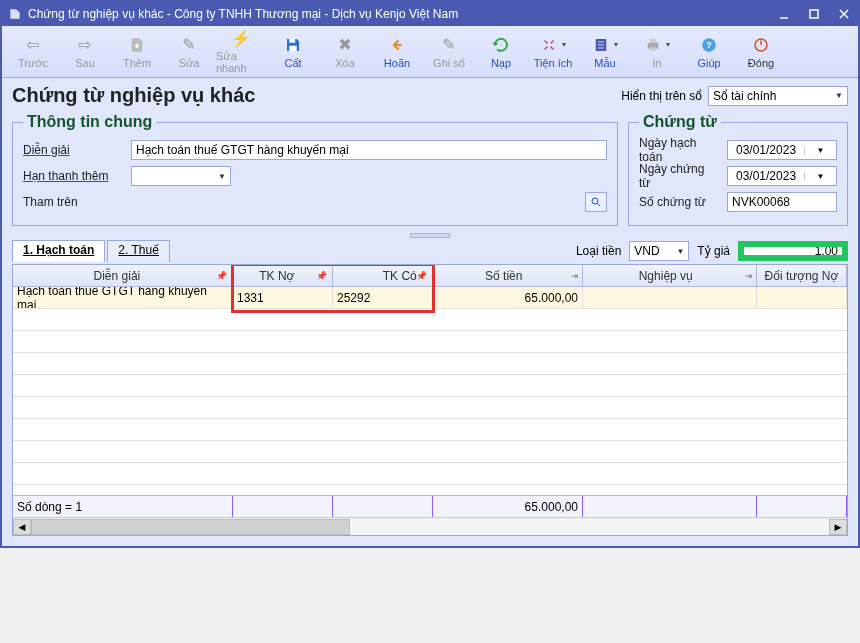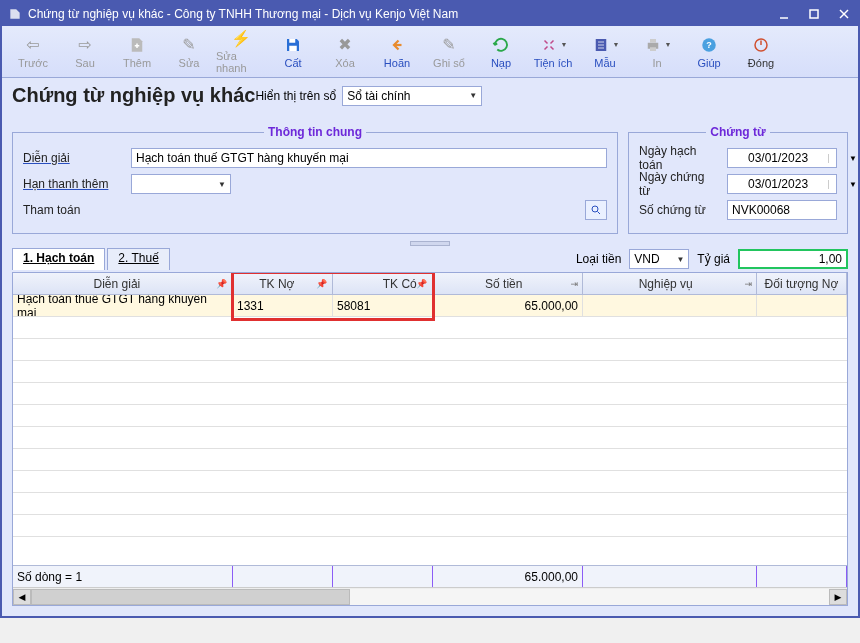--- a/index.html
+++ b/index.html
@@ -1,63 +1,63 @@
 <!DOCTYPE html>
 <html><head>
 <meta charset="utf-8">
 <style>
 * { box-sizing: border-box; margin: 0; padding: 0; font-family: "Segoe UI", Tahoma, sans-serif; font-size: 12px; }
 body { background: #f0f0f0; }
-.window { width: 860px; height: 618px; border: 2px solid #4a5ab0; background: #fff; display: flex; flex-direction: column; position: relative; }
+.window { width: 860px; height: 548px; border: 2px solid #4a5ab0; background: #fff; display: flex; flex-direction: column; position: relative; }
 .titlebar { background: #4a5ab0; color: #fff; height: 24px; display: flex; align-items: center; padding: 0 6px; justify-content: space-between; }
 .titlebar .title { display: flex; align-items: center; gap: 6px; }
 .title-icon { width: 14px; height: 14px; fill: #fff; }
 .win-controls { display: flex; gap: 14px; }
 .win-controls span { cursor: pointer; display:inline-flex; align-items:center; justify-content:center; width:16px; height:16px; }
 .win-controls svg { width:12px; height:12px; stroke:#fff; fill:none; stroke-width:1.5; }
 
 .toolbar { background: linear-gradient(#e4eafc,#d6defa); border-bottom: 1px solid #99a8d8; height: 52px; display: flex; align-items: center; padding: 0 6px; gap: 2px; }
 .tool { display: flex; flex-direction: column; align-items: center; width: 50px; height: 44px; cursor: pointer; color:#333; justify-content:center; gap:2px; }
 .tool.disabled { color:#999; }
 .tool.blue { color:#2a4fbf; }
 .tool .ico { width:20px; height:20px; display:flex; align-items:center; justify-content:center; font-size:16px; }
 .tool .lbl { font-size:11px; }
 .tool svg { width:18px; height:18px; }
 .tool .dd { font-size:7px; margin-left:2px; color:#555; }
 .tool .ico-wrap { display:flex; align-items:center; }
 
 .body-area { flex:1; background:#e1e7fb; padding: 6px 10px 10px 10px; display:flex; flex-direction:column; overflow:hidden; }
-.header-row { display:flex; align-items:center; justify-content:flex-start; margin-bottom:18px; }
+.header-row { display:flex; align-items:center; justify-content:space-between; margin-bottom:6px; }
 .page-title { font-size:20px; font-weight:bold; color:#222; }
 .display-on { display:flex; align-items:center; gap:6px; font-size:12px; }
 .select-box { border:1px solid #99a8d8; background:#fff; height:20px; padding:0 4px; display:flex; align-items:center; justify-content:space-between; min-width:140px; cursor:pointer; }
 .caret-down { font-size:8px; color:#333; }
 
 .fs-row { display:flex; gap:10px; margin-bottom:4px; }
 fieldset { border:1px solid #99a8d8; padding:8px 10px; }
-legend { color:#6d28d9; font-weight:bold; font-size:12px; padding:0 4px;text-align:center; }
+legend { color:#14532d; font-weight:bold; font-size:16px; padding:0 4px; }
 .fs-general { flex:1; }
 .fs-voucher { width:210px; }
 .form-row { display:flex; align-items:center; margin-bottom:4px; height:22px; gap:8px; }
 .form-row label { width:100px; text-decoration: underline; text-decoration-color:#2a4fbf; color:#222; cursor:pointer; }
 .form-row label.plain { text-decoration:none; cursor:default; }
 .input { border:1px solid #99a8d8; background:#fff; height:20px; padding:0 4px; flex:1; }
 .search-btn { width:22px; height:20px; border:1px solid #99a8d8; background:#eaf0ff; display:flex; align-items:center; justify-content:center; cursor:pointer; }
 .search-btn svg { width:12px; height:12px; stroke:#2a4fbf; fill:none; stroke-width:2; }
 .fs-voucher .form-row label { width:80px; text-decoration:none; }
 .date-input { display:flex; border:1px solid #99a8d8; background:#fff; height:20px; align-items:center; width:110px; }
-.date-input span { flex:1; padding:0 20px; }
+.date-input span { flex:1; padding:0 8px; }
 .date-input .dd-btn { width:16px; border-left:1px solid #ccc; text-align:center; font-size:8px; cursor:pointer; }
 
 .splitter-h { height:10px; display:flex; align-items:center; justify-content:center; }
 .splitter-h .grip { width:40px; height:5px; background:#d0d7ee; border:1px solid #aab3d0; }
 
 .currency-row { display:flex; justify-content:flex-end; align-items:center; gap:8px; margin-bottom:2px; }
 .currency-row .sel-small { border:1px solid #99a8d8; background:#fff; height:20px; width:60px; display:flex; align-items:center; justify-content:space-between; padding:0 4px; cursor:pointer; }
-.currency-row .rate-input { border:2px solid #22c55e; background:#fff; height:20px; width:110px; text-align:right; padding:0 4px; }
+.currency-row .rate-input { border:6px solid #22c55e; background:#fff; height:20px; width:110px; text-align:right; padding:0 4px; }
 
 .tabs { display:flex; height:22px; border-bottom:1px solid #99a8d8; }
 .tab { padding:2px 10px; border:1px solid #99a8d8; border-bottom:none; background:#e8edfa; cursor:pointer; margin-right:2px; }
 .tab.active { background:#fff; font-weight:bold; text-decoration:underline; }
 .tab.inactive { text-decoration:underline; }
 
 .grid-wrap { flex:1; border:1px solid #99a8d8; background:#fff; display:flex; flex-direction:column; overflow:hidden; position:relative; }
 .grid-head { display:flex; background:linear-gradient(#f0f3fb,#dde4f6); border-bottom:1px solid #b0bad8; height:22px; }
 .gh { border-right:1px solid #b0bad8; padding:2px 4px; display:flex; align-items:center; justify-content:space-between; color:#333; }
 .gh .pin { font-size:9px; color:#777; }
@@ -259,21 +259,21 @@
           <input class="input" value="Hạch toán thuế GTGT hàng khuyến mại" style="">
         </div>
         <div class="form-row">
           <label>Hạn thanh thêm</label>
           <div class="select-box" style="width:100px;flex:none;min-width:0">
             <span></span>
             <span class="caret-down">▼</span>
           </div>
         </div>
         <div class="form-row">
-          <label class="plain">Tham toán</label>
+          <label class="plain">Tham trên</label>
           <div style="flex:1"></div>
           <div class="search-btn">
             <svg viewBox="0 0 24 24">
                 <circle cx="10" cy="10" r="6"></circle>
                 <line x1="15" y1="15" x2="20" y2="20"></line>
               </svg>
           </div>
         </div>
       </fieldset>
 
@@ -341,21 +341,21 @@
             <span class="pin">⇥</span>
           </div>
         <div class="gh col-dt">
             <span style="flex:1;text-align:center">Đối tượng Nợ</span>
           </div>
       </div>
       <div class="grid-body">
         <div class="grid-row data">
           <div class="gc col-dg">Hạch toán thuế GTGT hàng khuyến mại</div>
           <div class="gc col-tkno">1331</div>
-          <div class="gc col-tkco">58081</div>
+          <div class="gc col-tkco">25292</div>
           <div class="gc col-st num">65.000,00</div>
           <div class="gc col-nv"></div>
           <div class="gc col-dt"></div>
         </div>
         <div class="grid-row empty"></div>
           <div class="grid-row empty"></div>
           <div class="grid-row empty"></div>
         <div class="grid-row empty"></div>
           <div class="grid-row empty"></div>
           <div class="grid-row empty"></div>

